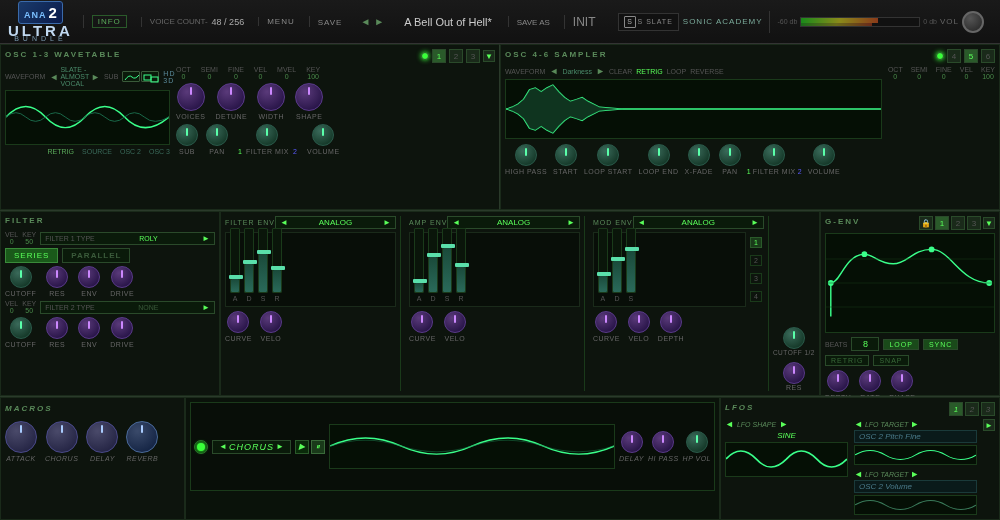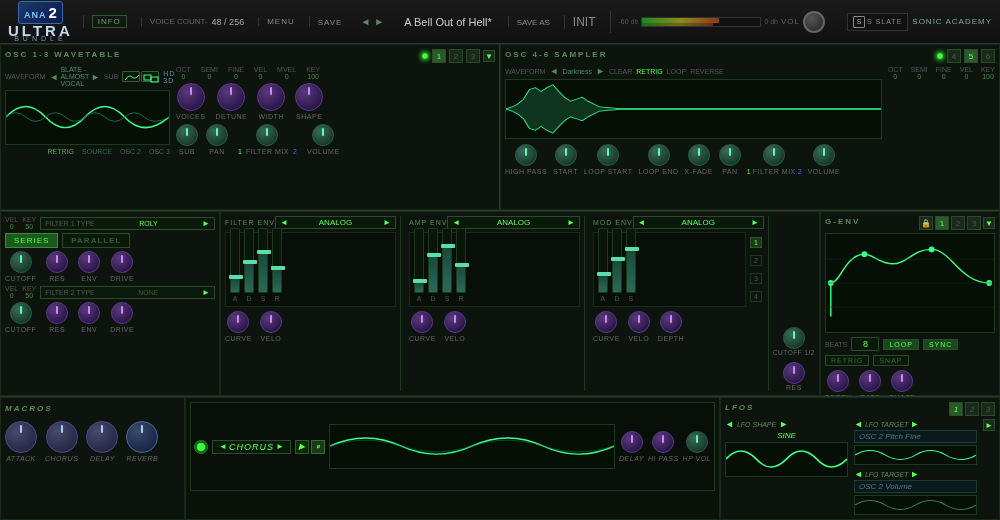--- a/index.html
+++ b/index.html
@@ -417,39 +417,39 @@
   <div style="flex:1;text-align:center;">
     <span style="font-size:11px;color:#ccc;">A Bell Out of Hell*</span>
   </div>
   <div style="padding:0 8px;border-left:1px solid #333;">
     <span style="font-size:8px;color:#888;cursor:pointer;">SAVE AS</span>
   </div>
   <div style="padding:0 8px;border-left:1px solid #333;">
     <span style="font-size:12px;color:#888;cursor:pointer;">INIT</span>
   </div>
 
+  <div style="display:flex;align-items:center;gap:4px;padding-left:8px;">
+    <div style="background:#111;border:1px solid #333;padding:2px 5px;display:flex;align-items:center;gap:2px;">
+      <div style="width:12px;height:12px;border:1px solid #888;border-radius:1px;display:flex;align-items:center;justify-content:center;">
+        <span style="font-size:7px;color:#aaa;">S</span>
+      </div>
+      <span style="font-size:7px;color:#888;letter-spacing:1px;">S SLATE</span>
+    </div>
+    <span style="font-size:8px;color:#7aaa9a;letter-spacing:1px;">SONIC ACADEMY</span>
+  </div>
+
   <div style="display:flex;align-items:center;gap:3px;padding:0 8px;border-left:1px solid #333;">
     <span style="font-size:7px;color:#555;">-60 db</span>
     <div style="width:120px;height:10px;background:#111;border:1px solid #333;overflow:hidden;">
       <div style="height:5px;background:linear-gradient(90deg,#1a8a1a,#8a8a1a,#8a3a1a);width:65%;"></div>
       <div style="height:5px;background:linear-gradient(90deg,#1a6a1a,#6a6a1a,#6a2a1a);width:60%;"></div>
     </div>
     <span style="font-size:7px;color:#555;">0 db</span>
     <span style="font-size:8px;color:#666;letter-spacing:1px;">VOL</span>
     <div style="width:22px;height:22px;border-radius:50%;background:radial-gradient(circle at 35% 30%,#555,#222);border:2px solid #666;cursor:pointer;"></div>
-  </div>
-
-  <div style="display:flex;align-items:center;gap:4px;padding-left:8px;">
-    <div style="background:#111;border:1px solid #333;padding:2px 5px;display:flex;align-items:center;gap:2px;">
-      <div style="width:12px;height:12px;border:1px solid #888;border-radius:1px;display:flex;align-items:center;justify-content:center;">
-        <span style="font-size:7px;color:#aaa;">S</span>
-      </div>
-      <span style="font-size:7px;color:#888;letter-spacing:1px;">S SLATE</span>
-    </div>
-    <span style="font-size:8px;color:#7aaa9a;letter-spacing:1px;">SONIC ACADEMY</span>
   </div>
 </div>
 
 <div class="main">
 
   <div class="osc-row">
 
     <div class="osc-section">
       <div class="section-header">
         <span class="section-title">OSC 1-3 WAVETABLE</span>
@@ -677,20 +677,23 @@
           <div class="knob knob-sm knob-green"></div>
           <span class="knob-label">VOLUME</span>
         </div>
       </div>
     </div>
   </div>
 
   <div class="middle-row">
 
     <div class="filter-section">
+      <div class="section-header">
+        <span class="section-title">FILTER</span>
+      </div>
 
       <div style="display:flex;align-items:center;gap:4px;margin-bottom:3px;">
         <div style="display:flex;gap:4px;">
           <div class="nb">
               <span class="nb-label">VEL</span>
               <span class="nb-val">0</span>
             </div>
           <div class="nb">
               <span class="nb-label">KEY</span>
               <span class="nb-val">50</span>

